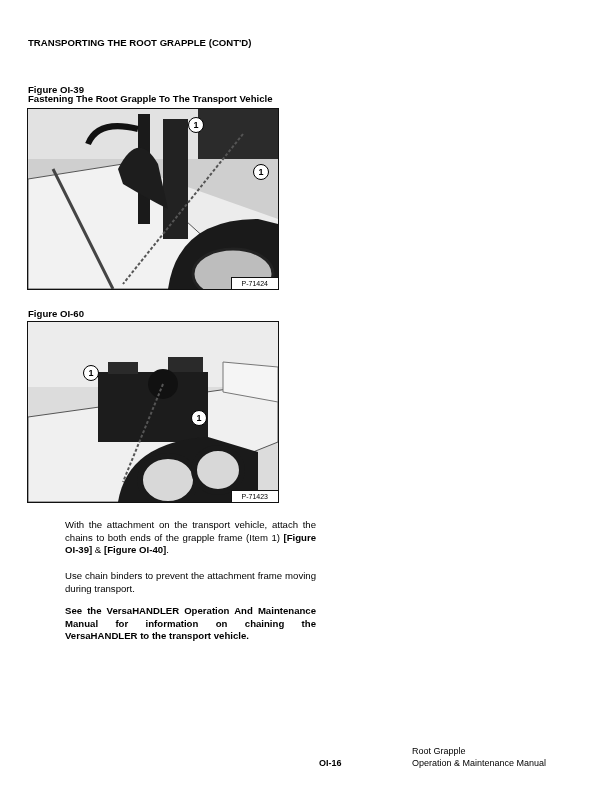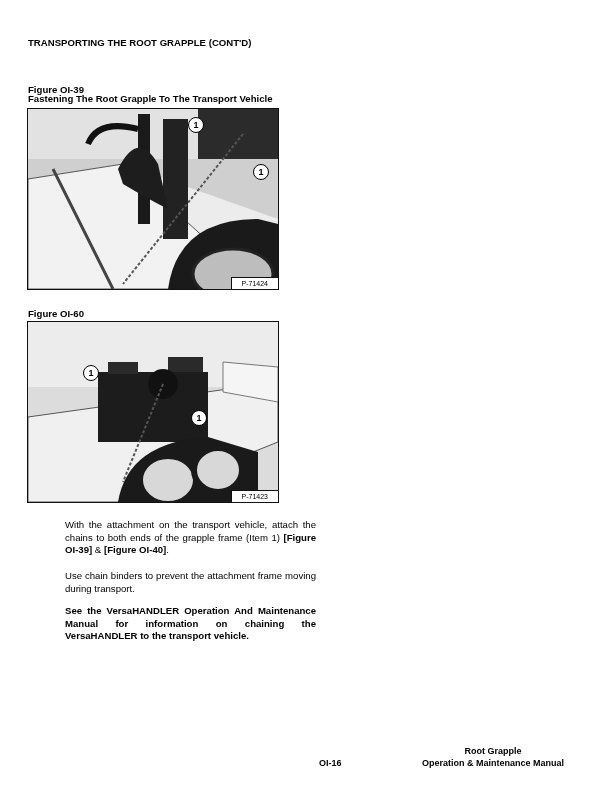--- a/index.html
+++ b/index.html
@@ -11,21 +11,21 @@
     .figlabel { font-size: 9.6px; font-weight: bold; }
     .photo { border: 1.5px solid #111; overflow: hidden; background: #d9d9d9; }
     .photo svg { display: block; }
     .pnum { position: absolute; right: 0; bottom: 0; background: #fff; border-left: 1px solid #111;
       border-top: 1px solid #111; font-size: 7px; padding: 2px 10px 2px 10px; }
     .callout { position: absolute; width: 14px; height: 14px; border-radius: 50%; background: #fff;
       border: 1.2px solid #000; font-size: 9px; font-weight: bold; text-align: center; line-height: 14px; }
     .para { left: 28px; width: 251px; font-size: 9.6px; line-height: 12.6px; text-align: justify; margin-left: 37px; }
     .para b { font-weight: bold; }
     .footer-page { left: 283px; top: 758px; font-size: 9px; font-weight: bold; margin-left: 36px; }
-    .footer-right { right: 48px; top: 745px; font-size: 9px; font-weight: bold; text-align: center; line-height: 12px; }
+    .footer-right { right: 66px; top: 745px; font-size: 9px; font-weight: normal; text-align: left; line-height: 12px; }
   </style>
 </head>
 <body>
 
 <div class="abs h1">TRANSPORTING THE ROOT GRAPPLE (CONT'D)</div>
 <div class="abs h2">Fastening The Root Grapple To The Transport Vehicle</div>
 
 <div class="abs figlabel" style="left:28px; top:84px;">Figure OI-39</div>
 <div class="abs photo" style="left:27px; top:108px; width:250px; height:180px;">
   <svg width="250" height="180" viewBox="0 0 250 180">

